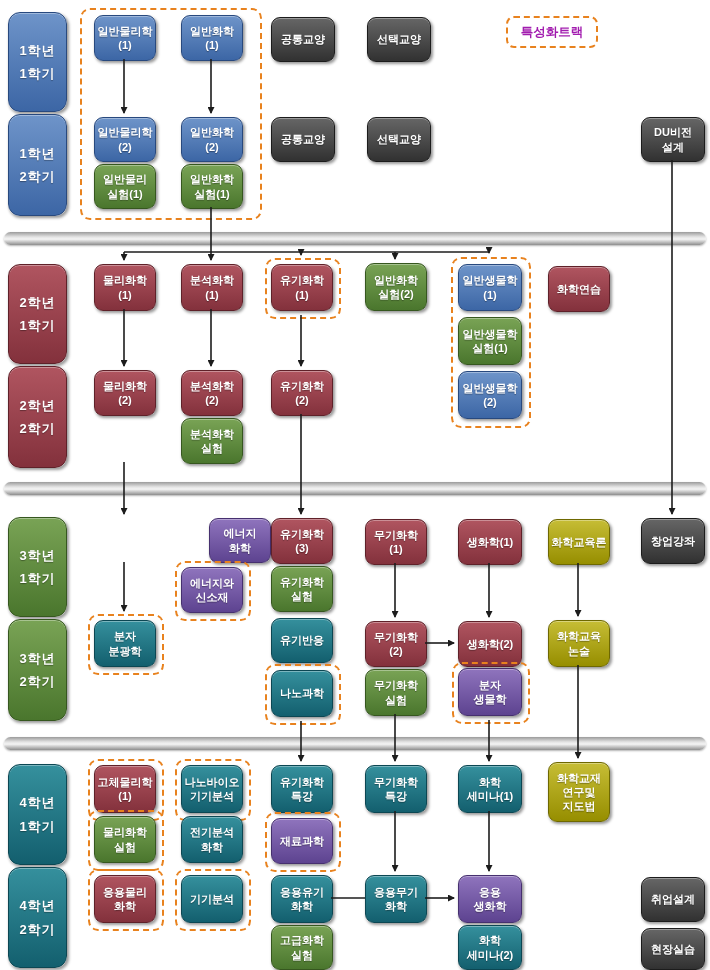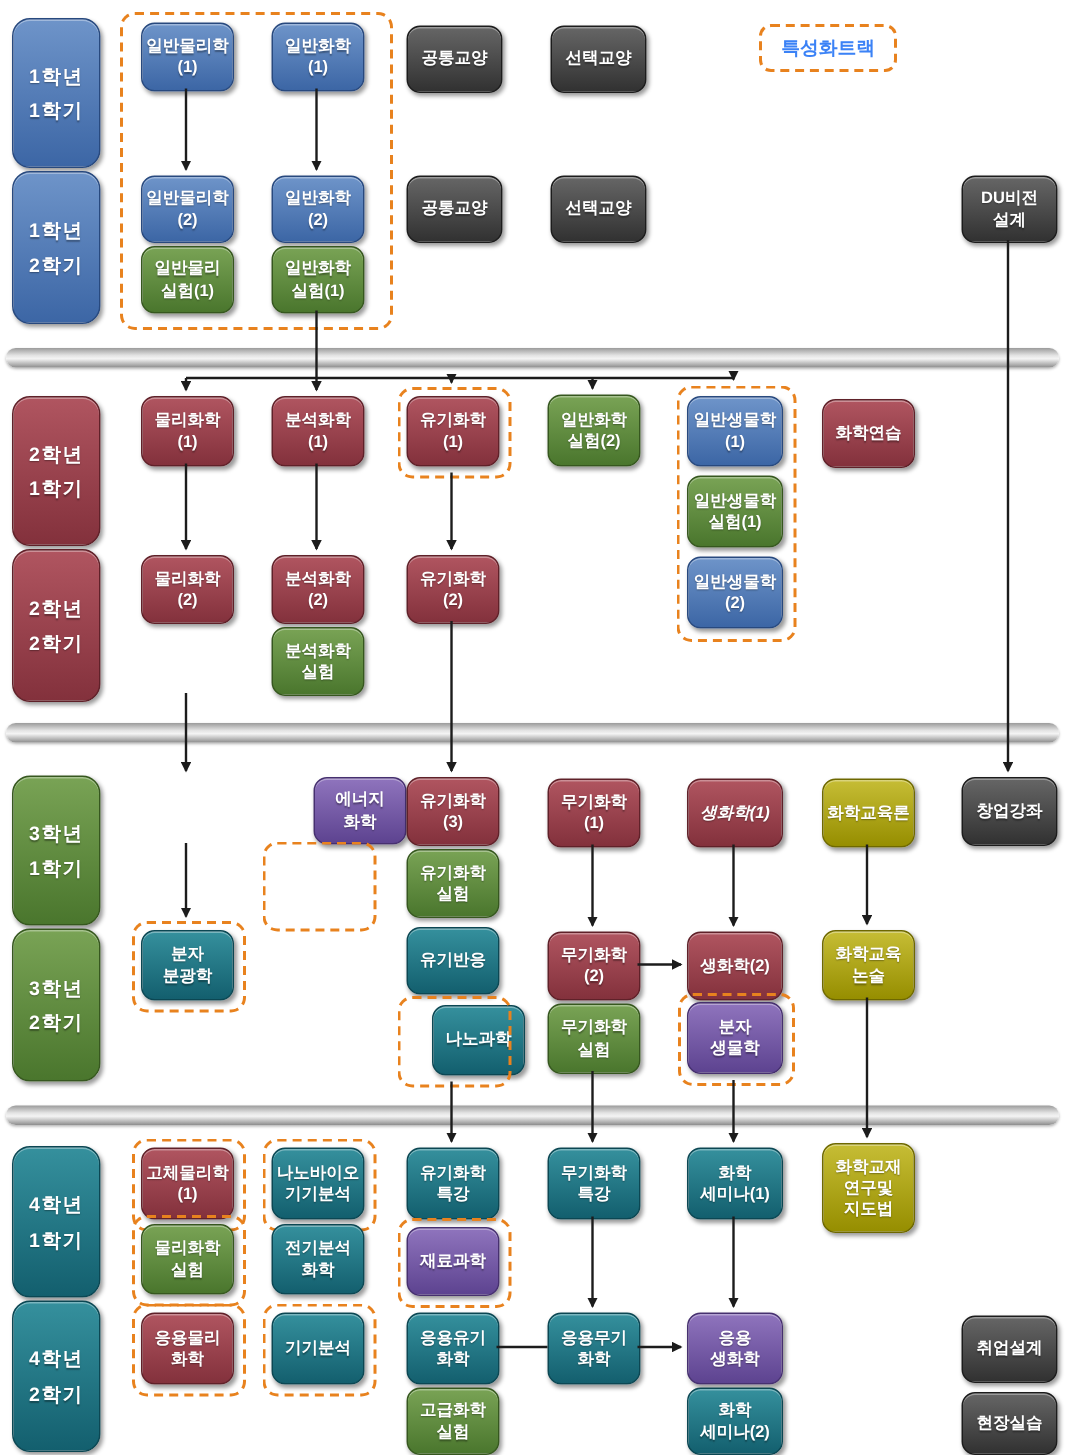--- a/index.html
+++ b/index.html
@@ -10,21 +10,21 @@
     background:linear-gradient(180deg,#9b9b9b,#e3e3e3 38%,#f4f4f4 55%,#8d8d8d);
     box-shadow:0 1px 2px rgba(0,0,0,.3);}
   .box{position:absolute;border-radius:9px;color:#fff;font-weight:bold;font-size:11px;
     line-height:1.3;display:flex;flex-direction:column;align-items:center;justify-content:center;
     text-align:center;box-shadow:inset 0 1px 0 rgba(255,255,255,.35),1.5px 2px 3px rgba(0,0,0,.4);
     text-shadow:0 1px 1px rgba(0,0,0,.35);}
   .sem{font-size:13px;line-height:1.8;border-radius:12px;letter-spacing:1px;}
   .track-outline{position:absolute;border:2px dashed #e8821e;border-radius:10px;pointer-events:none;}
   .legend-box{position:absolute;border:2px dashed #e8821e;border-radius:8px;background:#ffffff;
     display:flex;align-items:center;justify-content:center;font-weight:bold;font-size:12.5px;}
-  #legend{left:506px;top:16px;width:88px;height:28px;color:#3b82f6;}
+  #legend{left:506px;top:16px;width:88px;height:28px;color:#a21caf;}
   #connections{position:absolute;left:0;top:0;pointer-events:none;z-index:5;}
 </style>
 </head>
 <body>
 
 <div id="canvas">
   <svg id="connections" width="710" height="970">
     <defs>
       <marker id="arrowhead" markerWidth="7" markerHeight="7" refX="6" refY="3.5" orient="auto" markerUnits="userSpaceOnUse">
         <path d="M0,0 L7,3.5 L0,7 Z" fill="#1c1c1c"></path>
@@ -190,28 +190,32 @@
       <span>화학</span>
     </div>
     <div class="box " style="left: 271px; top: 518px; width: 60px; height: 44px; background: linear-gradient(rgb(176, 85, 96), rgb(131, 49, 60)); border: 1px solid rgb(95, 33, 41);">
       <span>유기화학</span>
       <span>(3)</span>
     </div>
     <div class="box " style="left: 365px; top: 519px; width: 60px; height: 44px; background: linear-gradient(rgb(176, 85, 96), rgb(131, 49, 60)); border: 1px solid rgb(95, 33, 41);">
       <span>무기화학</span>
       <span>(1)</span>
     </div>
-    <div class="box " style="left: 458px; top: 519px; width: 62px; height: 44px; background: linear-gradient(rgb(176, 85, 96), rgb(131, 49, 60)); border: 1px solid rgb(95, 33, 41); font-style: italic;">
+    <div class="box " style="left: 458px; top: 519px; width: 62px; height: 44px; background: linear-gradient(rgb(176, 85, 96), rgb(131, 49, 60)); border: 1px solid rgb(95, 33, 41);">
       <span>생화학(1)</span>
     </div>
     <div class="box " style="left: 548px; top: 519px; width: 60px; height: 44px; background: linear-gradient(rgb(198, 189, 53), rgb(150, 142, 0)); border: 1px solid rgb(110, 104, 0);">
       <span>화학교육론</span>
     </div>
     <div class="box " style="left: 641px; top: 518px; width: 62px; height: 44px; background: linear-gradient(rgb(102, 102, 102), rgb(49, 49, 49)); border: 1px solid rgb(28, 28, 28);">
       <span>창업강좌</span>
+    </div>
+    <div class="box " style="left: 181px; top: 567px; width: 60px; height: 44px; background: linear-gradient(rgb(143, 116, 189), rgb(93, 67, 144)); border: 1px solid rgb(70, 48, 111);">
+      <span>에너지와</span>
+      <span>신소재</span>
     </div>
     <div class="track-outline" style="left: 175px; top: 561px; width: 72px; height: 56px;"></div>
     <div class="box " style="left: 271px; top: 566px; width: 60px; height: 44px; background: linear-gradient(rgb(121, 163, 85), rgb(74, 118, 45)); border: 1px solid rgb(54, 87, 31);">
       <span>유기화학</span>
       <span>실험</span>
     </div>
     <div class="box " style="left: 94px; top: 620px; width: 60px; height: 45px; background: linear-gradient(rgb(53, 144, 157), rgb(19, 95, 110)); border: 1px solid rgb(12, 71, 83);">
       <span>분자</span>
       <span>분광학</span>
     </div>
@@ -223,21 +227,21 @@
       <span>무기화학</span>
       <span>(2)</span>
     </div>
     <div class="box " style="left: 458px; top: 621px; width: 62px; height: 44px; background: linear-gradient(rgb(176, 85, 96), rgb(131, 49, 60)); border: 1px solid rgb(95, 33, 41);">
       <span>생화학(2)</span>
     </div>
     <div class="box " style="left: 548px; top: 620px; width: 60px; height: 45px; background: linear-gradient(rgb(198, 189, 53), rgb(150, 142, 0)); border: 1px solid rgb(110, 104, 0);">
       <span>화학교육</span>
       <span>논술</span>
     </div>
-    <div class="box " style="left: 271px; top: 670px; width: 60px; height: 45px; background: linear-gradient(rgb(53, 144, 157), rgb(19, 95, 110)); border: 1px solid rgb(12, 71, 83); margin-left: 17px;">
+    <div class="box " style="left: 271px; top: 670px; width: 60px; height: 45px; background: linear-gradient(rgb(53, 144, 157), rgb(19, 95, 110)); border: 1px solid rgb(12, 71, 83);">
       <span>나노과학</span>
     </div>
     <div class="track-outline" style="left: 265px; top: 664px; width: 72px; height: 57px;"></div>
     <div class="box " style="left: 365px; top: 669px; width: 60px; height: 45px; background: linear-gradient(rgb(121, 163, 85), rgb(74, 118, 45)); border: 1px solid rgb(54, 87, 31);">
       <span>무기화학</span>
       <span>실험</span>
     </div>
     <div class="box " style="left: 458px; top: 668px; width: 62px; height: 46px; background: linear-gradient(rgb(143, 116, 189), rgb(93, 67, 144)); border: 1px solid rgb(70, 48, 111);">
       <span>분자</span>
       <span>생물학</span>

